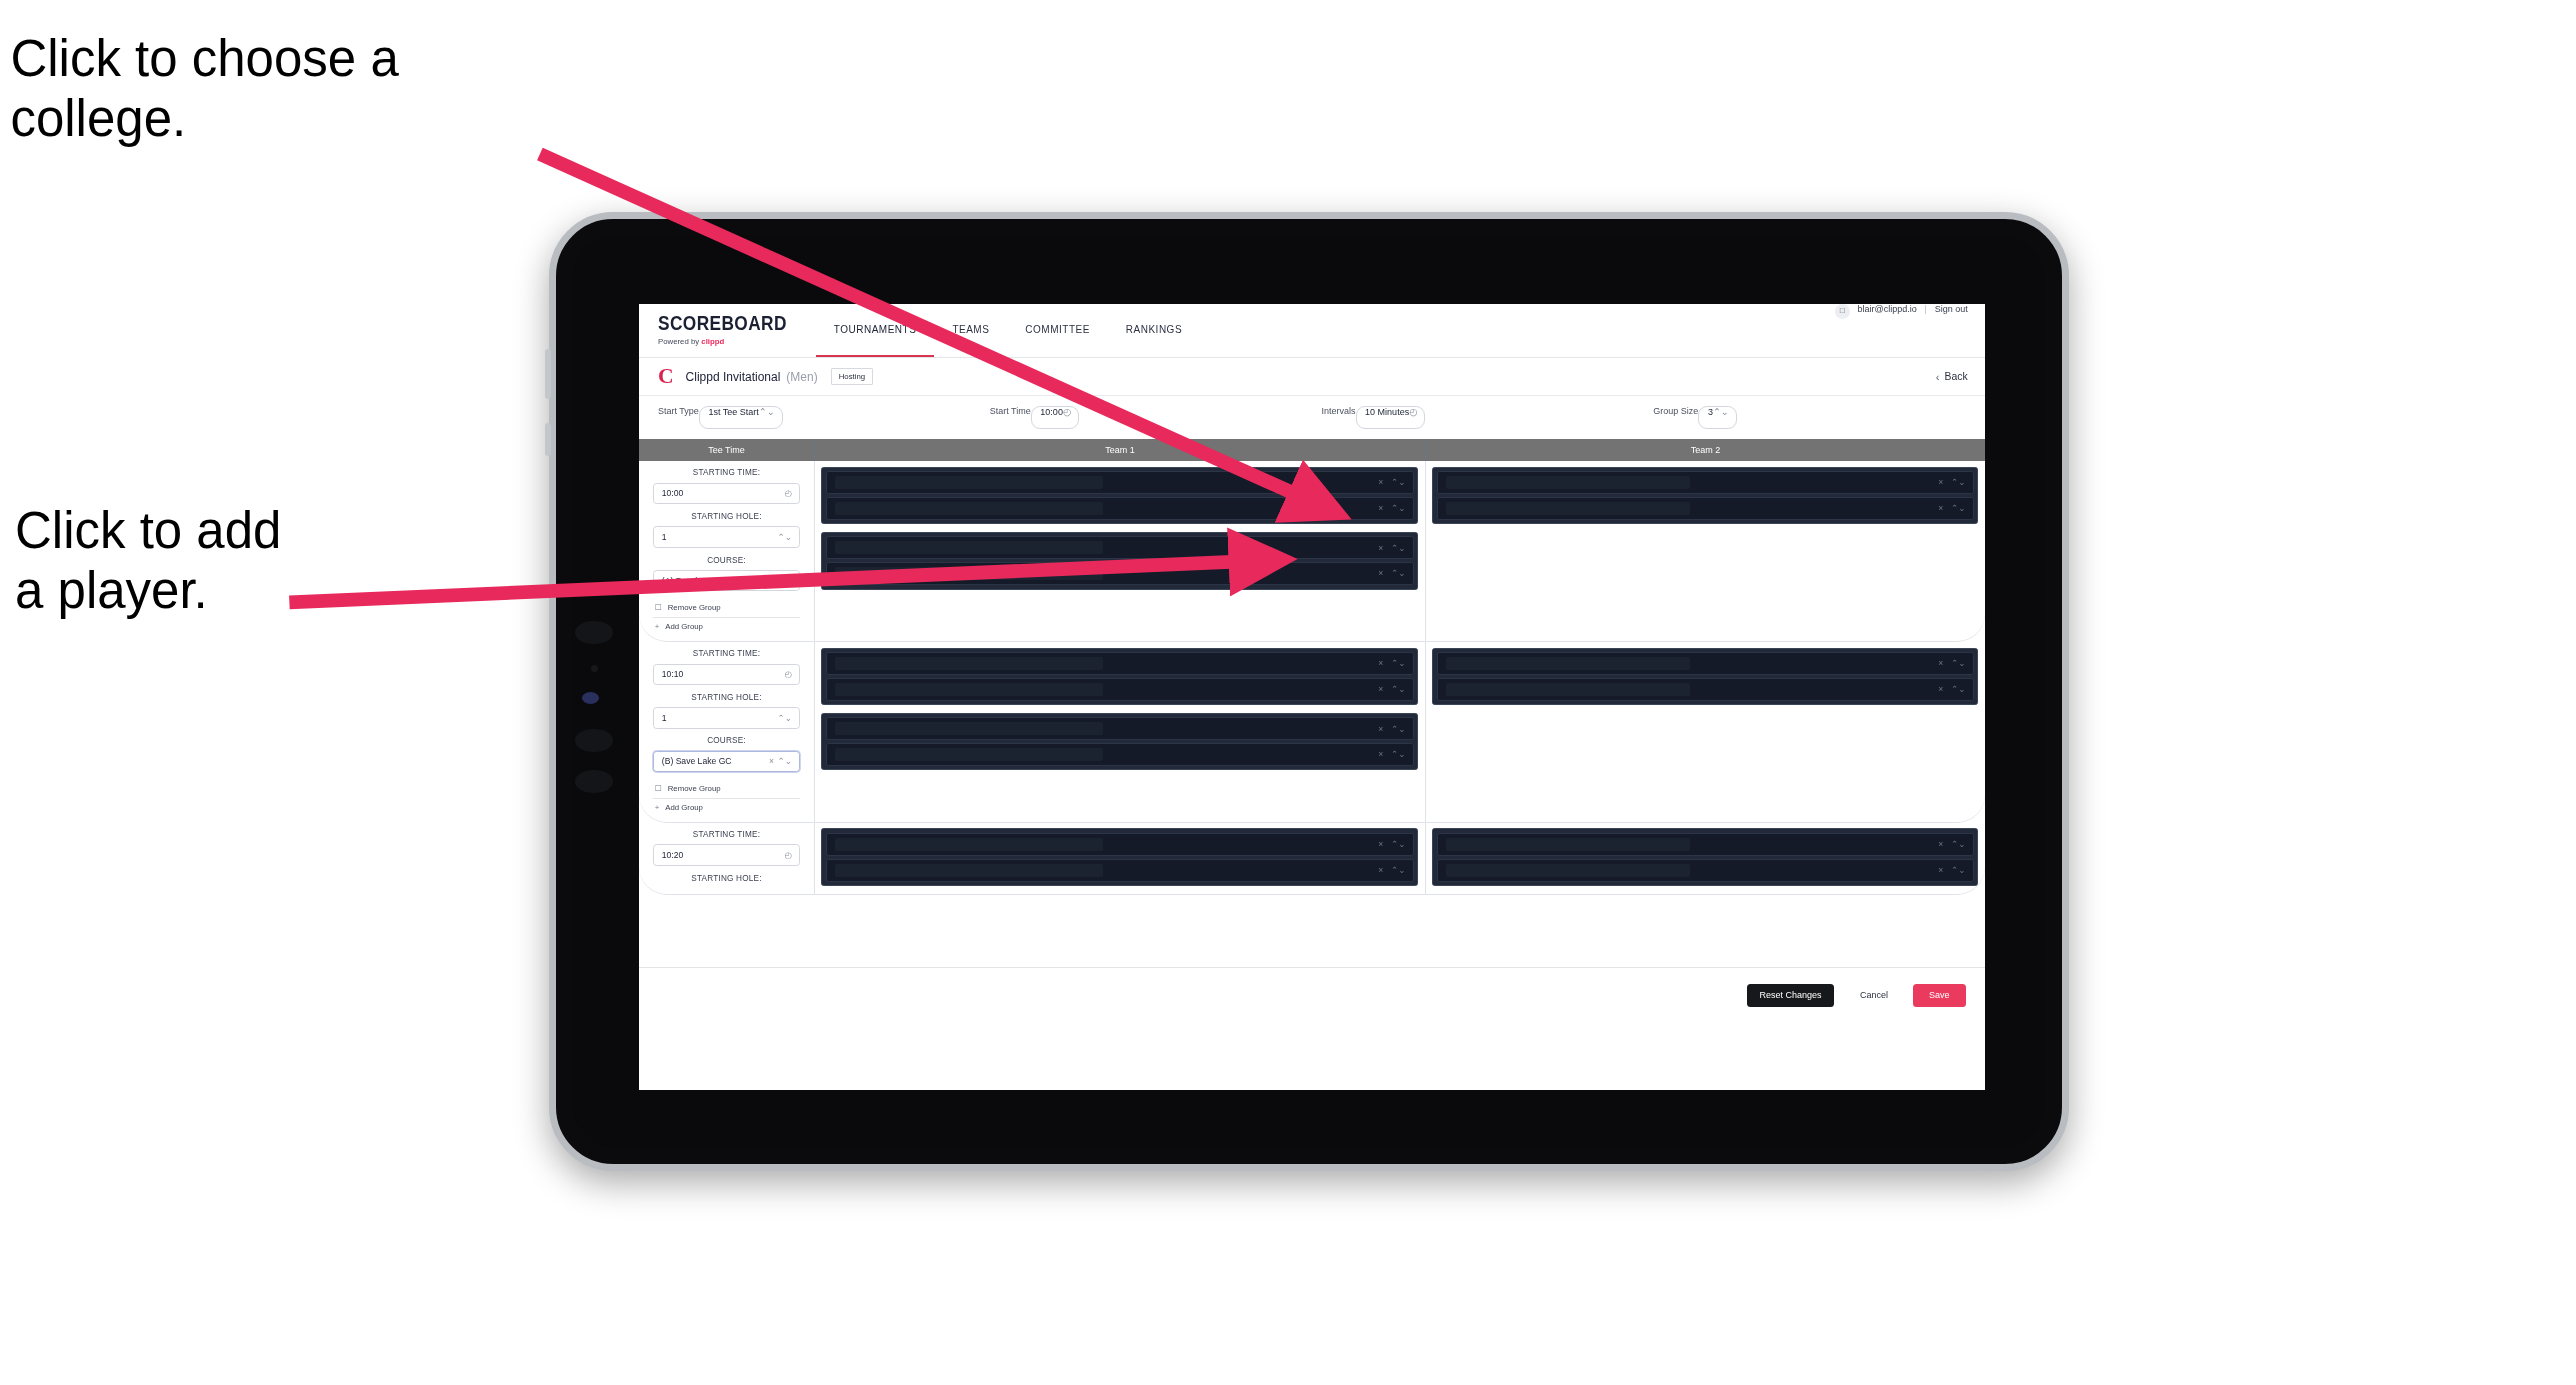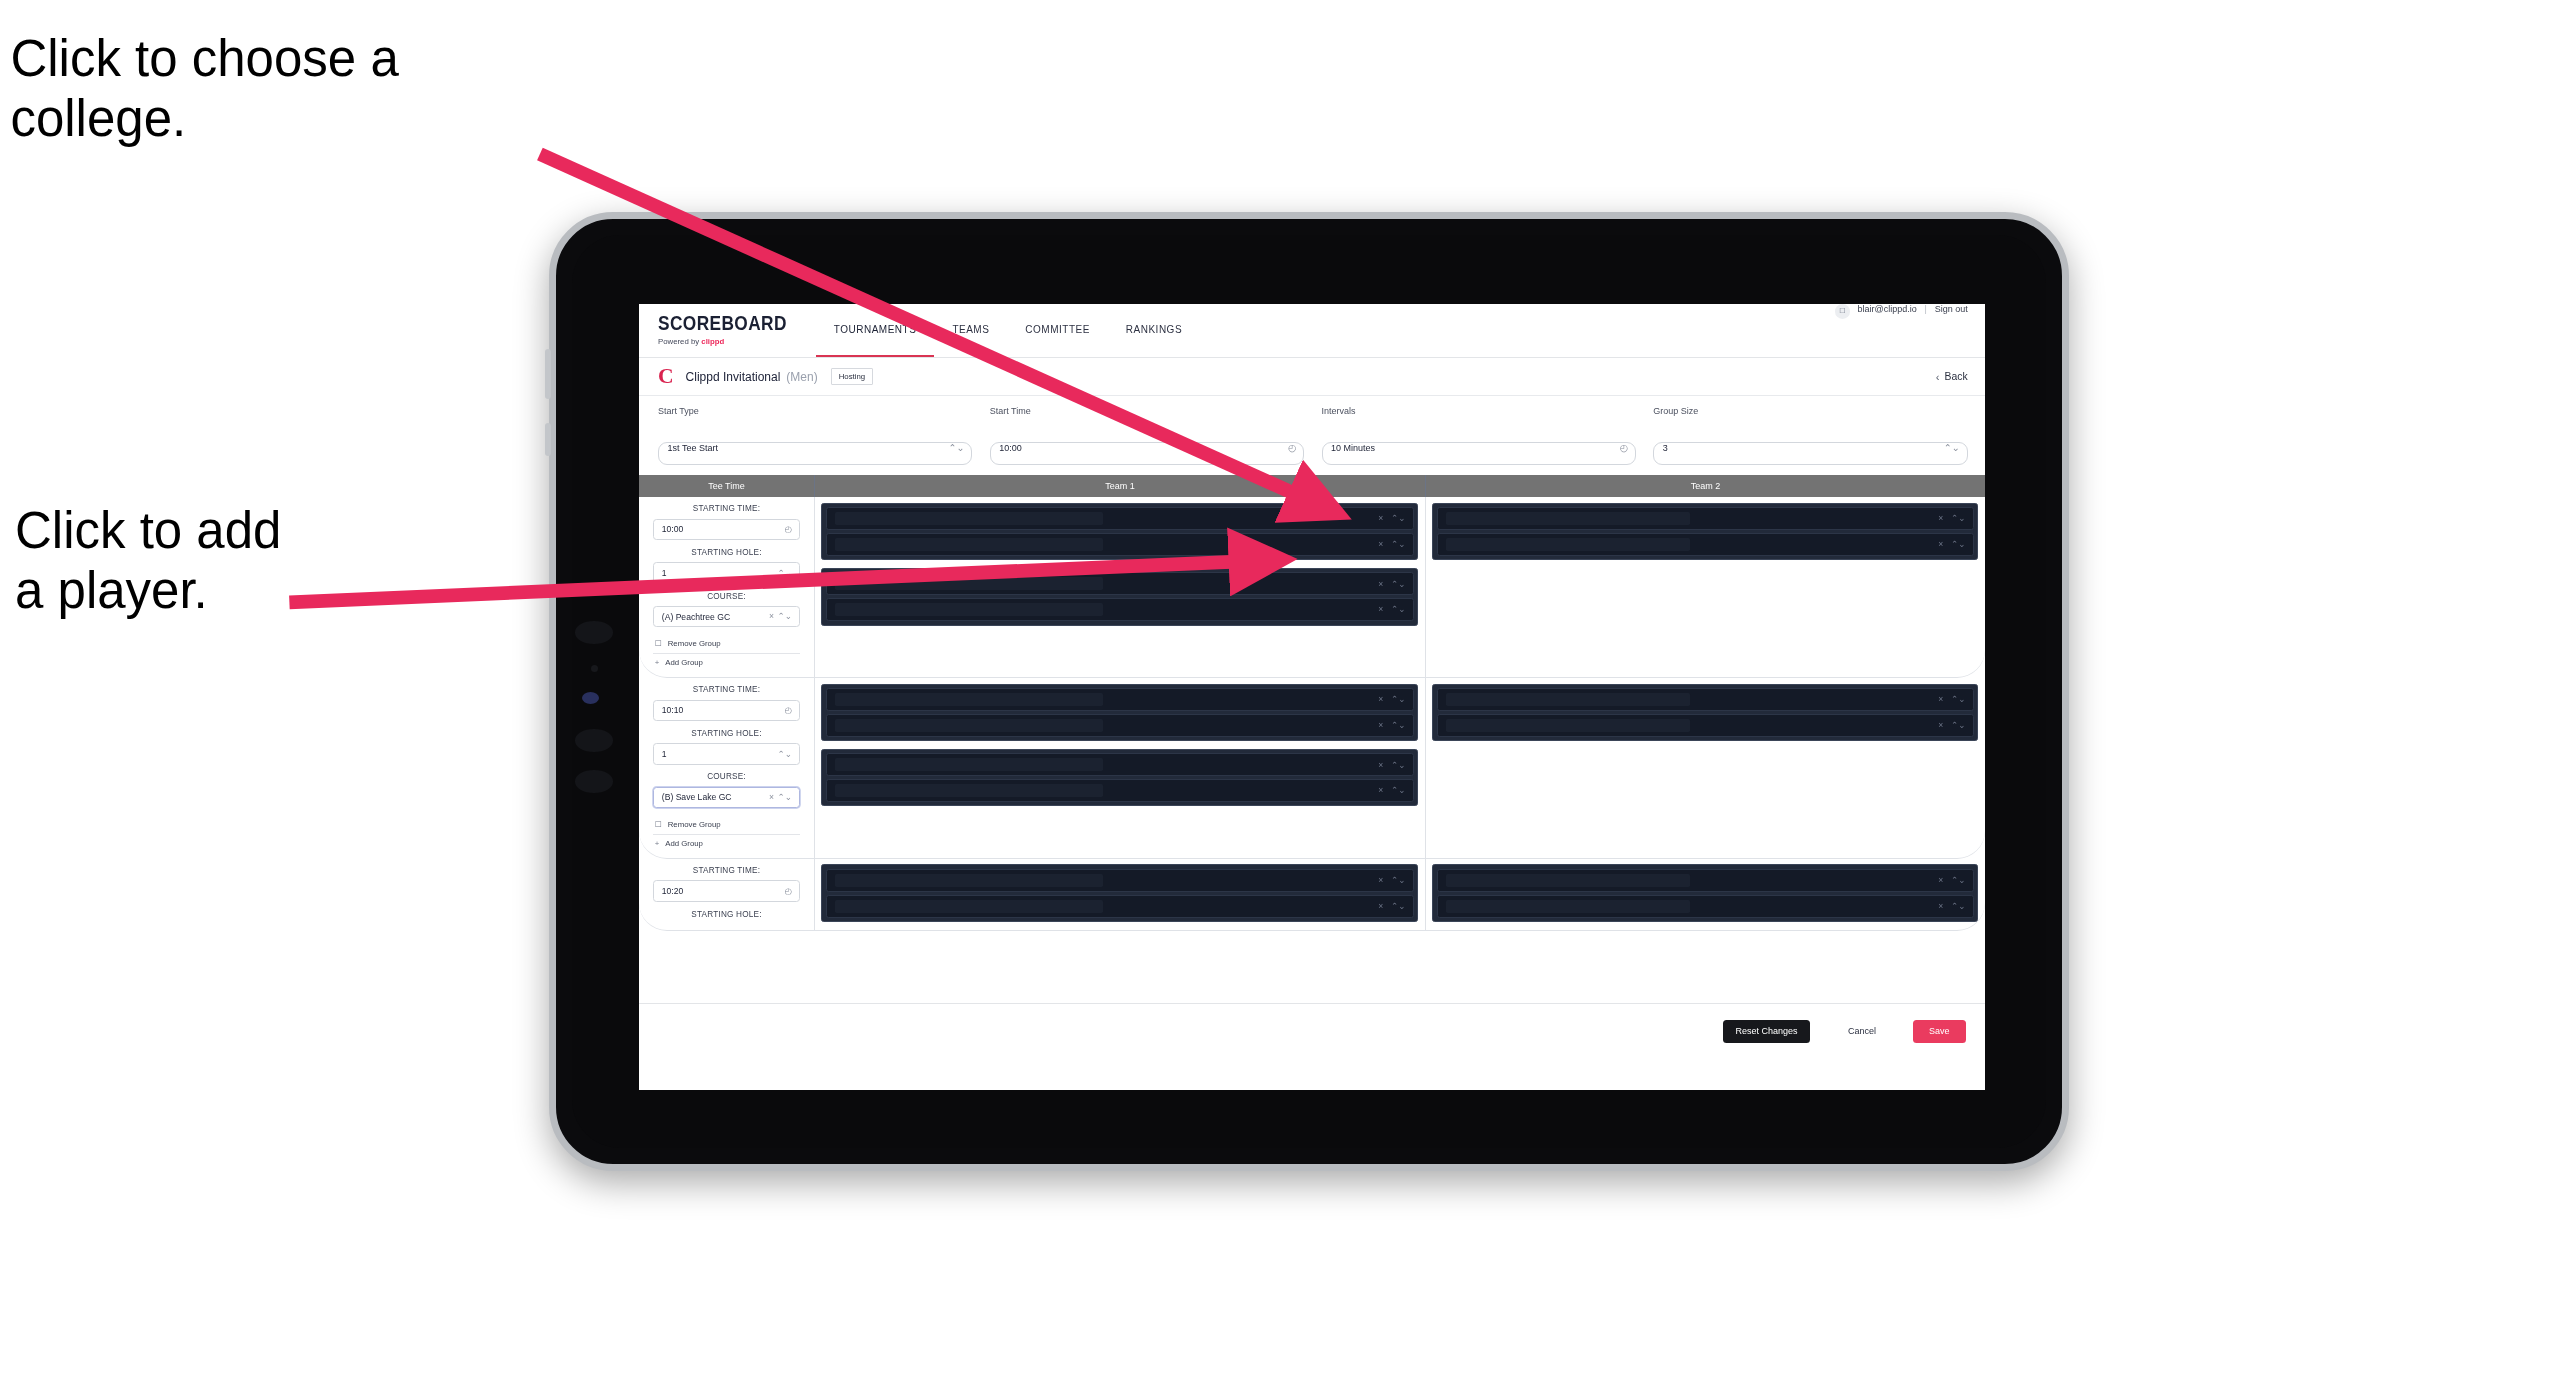--- a/index.html
+++ b/index.html
@@ -110,21 +110,21 @@
   .back-link{
     margin-left:auto;font-size:10.4px;color:#2b3040;cursor:pointer;
     display:flex;align-items:center;gap:5.2px;
   }
   .chev-l{font-size:11.2px;color:#5b6170;}
 
   
   .filters{
     display:flex;padding:10.4px 17.3px 9.5px 19px;gap:17.3px;background:#fff;box-sizing:border-box;
   }
-  .field{flex:1;display:flex;flex-direction:column;gap:20px;}
+  .field{flex:1;display:flex;flex-direction:row;}
   .field-label{font-size:9px;color:#4b505f;margin-bottom:6px;}
   .field-box{
     height:23px;border:0.9px solid #d3d7dd;border-radius:9px;background:#fff;
     display:flex;padding:0 7px 0 8.6px;box-sizing:border-box;
   }
   .field-val{font-size:9px;color:#1d2235;flex:1;}
   .fi{font-size:9.5px;color:#8a909d;line-height:1;}
 
   
   .tbl-head{
@@ -180,21 +180,21 @@
   .p-redact{
     height:13px;flex:0 0 auto;width:47%;background:#1b2230;border-radius:1.7px;
   }
   .p-spacer{flex:1;}
   .p-ic{font-size:8.6px;color:#6d7588;line-height:1;margin-left:7.8px;}
 
   
   .footer{
     height:55px;background:#fff;border-top:0.9px solid #e3e5e8;
     display:flex;align-items:center;justify-content:flex-end;
-    padding:0 19px;gap:16px;box-sizing:border-box;
+    padding:0 19px;gap:4px;box-sizing:border-box;
   }
   .btn{
     font-size:9px;border-radius:3.5px;cursor:pointer;line-height:1;
     display:flex;align-items:center;justify-content:center;box-sizing:border-box;
   }
   .btn-reset{background:#17181c;color:#fff;height:22.5px;padding:0 12px;}
   .btn-cancel{background:transparent;color:#2b3040;height:22.5px;padding:0 15.5px;margin-left:7px;}
   .btn-save{background:#ea3b5f;color:#fff;height:22.5px;padding:0 16.4px;margin-left:5.2px;}
 </style>
 </head>

